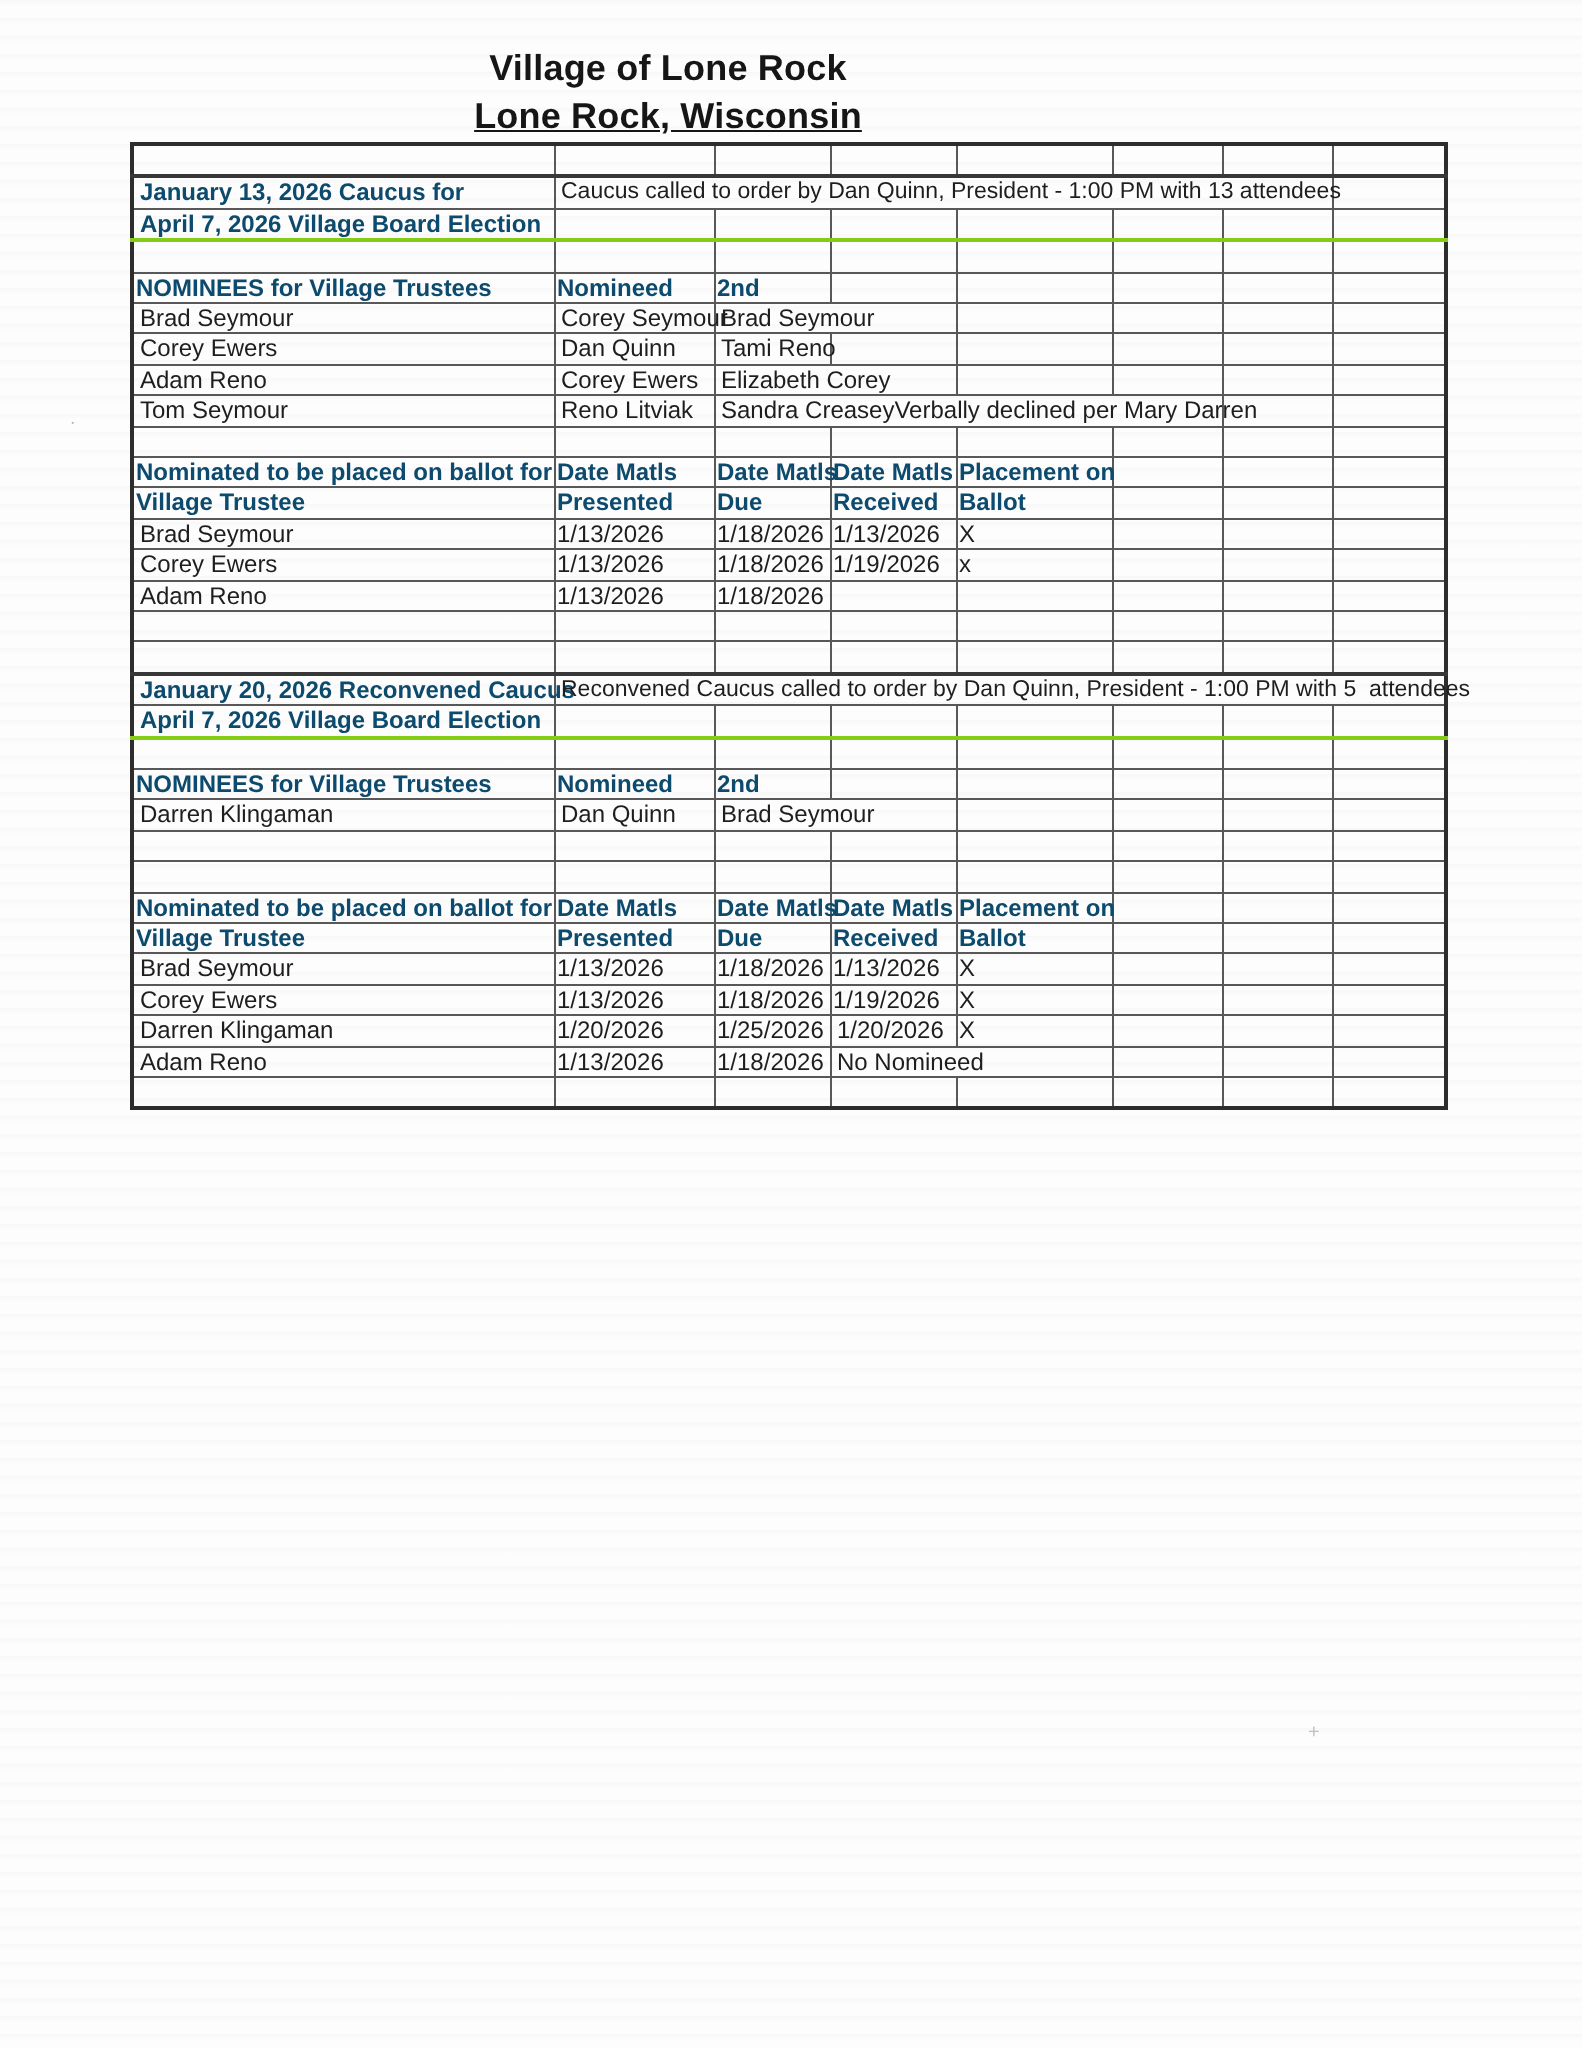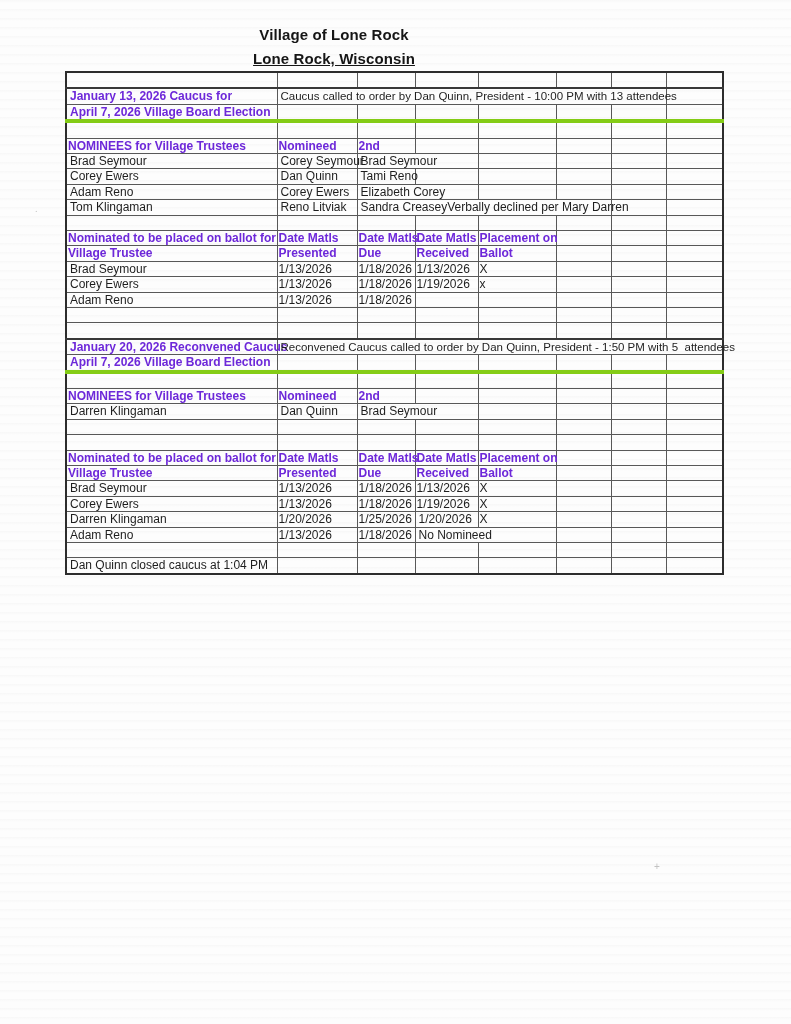--- a/index.html
+++ b/index.html
@@ -13,44 +13,44 @@
   .scan-streaks {
     position: absolute; left: 0; top: 0; width: 791px; height: 1024px;
     pointer-events: none;
     background: repeating-linear-gradient(180deg,
       rgba(110,110,110,0.04) 0px, rgba(110,110,110,0.00) 3px,
       rgba(110,110,110,0.00) 9px);
   }
   .page-title {
     position: absolute; left: 0; width: 668px;
     text-align: center; font-weight: bold;
-    font-size: 15px; line-height: 17px; color: #161616;
+    font-size: 18px; line-height: 17px; color: #161616;
     letter-spacing: 0.1px;
   }
   #title-line1 { top: 26px; }
   #title-line2 { top: 50px; text-decoration: underline; }
   #minutes-table {
     position: absolute; left: 65px; top: 71px;
     width: 657px;
     border-collapse: collapse; table-layout: fixed;
     border: 2px solid #2d2d2d;
   }
   #minutes-table td {
     border: 1px solid #585858;
     height: 14.4px; line-height: 14.4px;
     font-size: 12px; color: #1e1e1e;
     padding: 0 3px;
     white-space: nowrap; overflow: visible;
   }
   #minutes-table td.ac { text-align: left; padding: 0 1px; }
   #minutes-table td.al { text-align: left; }
-  #minutes-table td.b  { font-weight: bold; color: #6d28d9; margin-top: 24px; }
+  #minutes-table td.b  { font-weight: bold; color: #0c4a6e; margin-top: 24px; }
   #minutes-table td.note { font-size: 11.5px; white-space: pre; }
   #minutes-table tr.tt td { border-top: 2px solid #383838; }
-  #minutes-table tr.tb td { border-bottom: 4px solid #84cc16; }
+  #minutes-table tr.tb td { border-bottom: 2px solid #84cc16; }
   .artifact { position: absolute; pointer-events: none; color: #b5b5b5; }
   #artifact-left-margin {
     left: 35px; top: 206px; font-size: 9px; transform: rotate(20deg);
   }
   #artifact-bottom-right {
     left: 654px; top: 861px; font-size: 10px; color: #c2c2c2;
   }
 </style>
 </head>
 <body>
@@ -78,21 +78,21 @@
         <td class="al"></td>
         <td class="al"></td>
         <td class="al"></td>
         <td class="al"></td>
         <td class="al"></td>
         <td class="al"></td>
         <td class="al"></td>
       </tr>
       <tr class="tt">
         <td class="al b">January 13, 2026 Caucus for</td>
-        <td colspan="6" class="al note">Caucus called to order by Dan Quinn, President - 10:00 PM with 13 attendees</td>
+        <td colspan="6" class="al note">Caucus called to order by Dan Quinn, President - 1:00 PM with 13 attendees</td>
         <td class="al"></td>
       </tr>
       <tr class="tb">
         <td class="al b">April 7, 2026 Village Board Election</td>
         <td class="al"></td>
         <td class="al"></td>
         <td class="al"></td>
         <td class="al"></td>
         <td class="al"></td>
         <td class="al"></td>
@@ -140,21 +140,21 @@
       <tr>
         <td class="al">Adam Reno</td>
         <td class="al">Corey Ewers</td>
         <td colspan="2" class="al">Elizabeth Corey</td>
         <td class="al"></td>
         <td class="al"></td>
         <td class="al"></td>
         <td class="al"></td>
       </tr>
       <tr>
-        <td class="al">Tom Klingaman</td>
+        <td class="al">Tom Seymour</td>
         <td class="al">Reno Litviak</td>
         <td colspan="4" class="al">Sandra CreaseyVerbally declined per Mary Darren</td>
         <td class="al"></td>
         <td class="al"></td>
       </tr>
       <tr>
         <td class="al"></td>
         <td class="al"></td>
         <td class="al"></td>
         <td class="al"></td>
@@ -228,21 +228,21 @@
         <td class="al"></td>
         <td class="al"></td>
         <td class="al"></td>
         <td class="al"></td>
         <td class="al"></td>
         <td class="al"></td>
         <td class="al"></td>
       </tr>
       <tr class="tt">
         <td class="al b">January 20, 2026 Reconvened Caucus</td>
-        <td colspan="7" class="al note">Reconvened Caucus called to order by Dan Quinn, President - 1:50 PM with 5  attendees</td>
+        <td colspan="7" class="al note">Reconvened Caucus called to order by Dan Quinn, President - 1:00 PM with 5  attendees</td>
       </tr>
       <tr class="tb">
         <td class="al b">April 7, 2026 Village Board Election</td>
         <td class="al"></td>
         <td class="al"></td>
         <td class="al"></td>
         <td class="al"></td>
         <td class="al"></td>
         <td class="al"></td>
         <td class="al"></td>
@@ -358,28 +358,18 @@
       <tr>
         <td class="al"></td>
         <td class="al"></td>
         <td class="al"></td>
         <td class="al"></td>
         <td class="al"></td>
         <td class="al"></td>
         <td class="al"></td>
         <td class="al"></td>
       </tr>
-      <tr>
-        <td class="al">Dan Quinn closed caucus at 1:04 PM</td>
-        <td class="al"></td>
-        <td class="al"></td>
-        <td class="al"></td>
-        <td class="al"></td>
-        <td class="al"></td>
-        <td class="al"></td>
-        <td class="al"></td>
-      </tr>
     </tbody>
 </table>
 
 <div id="artifact-left-margin" class="artifact">·</div>
 
 <div id="artifact-bottom-right" class="artifact">+</div>
 
 </body></html>

